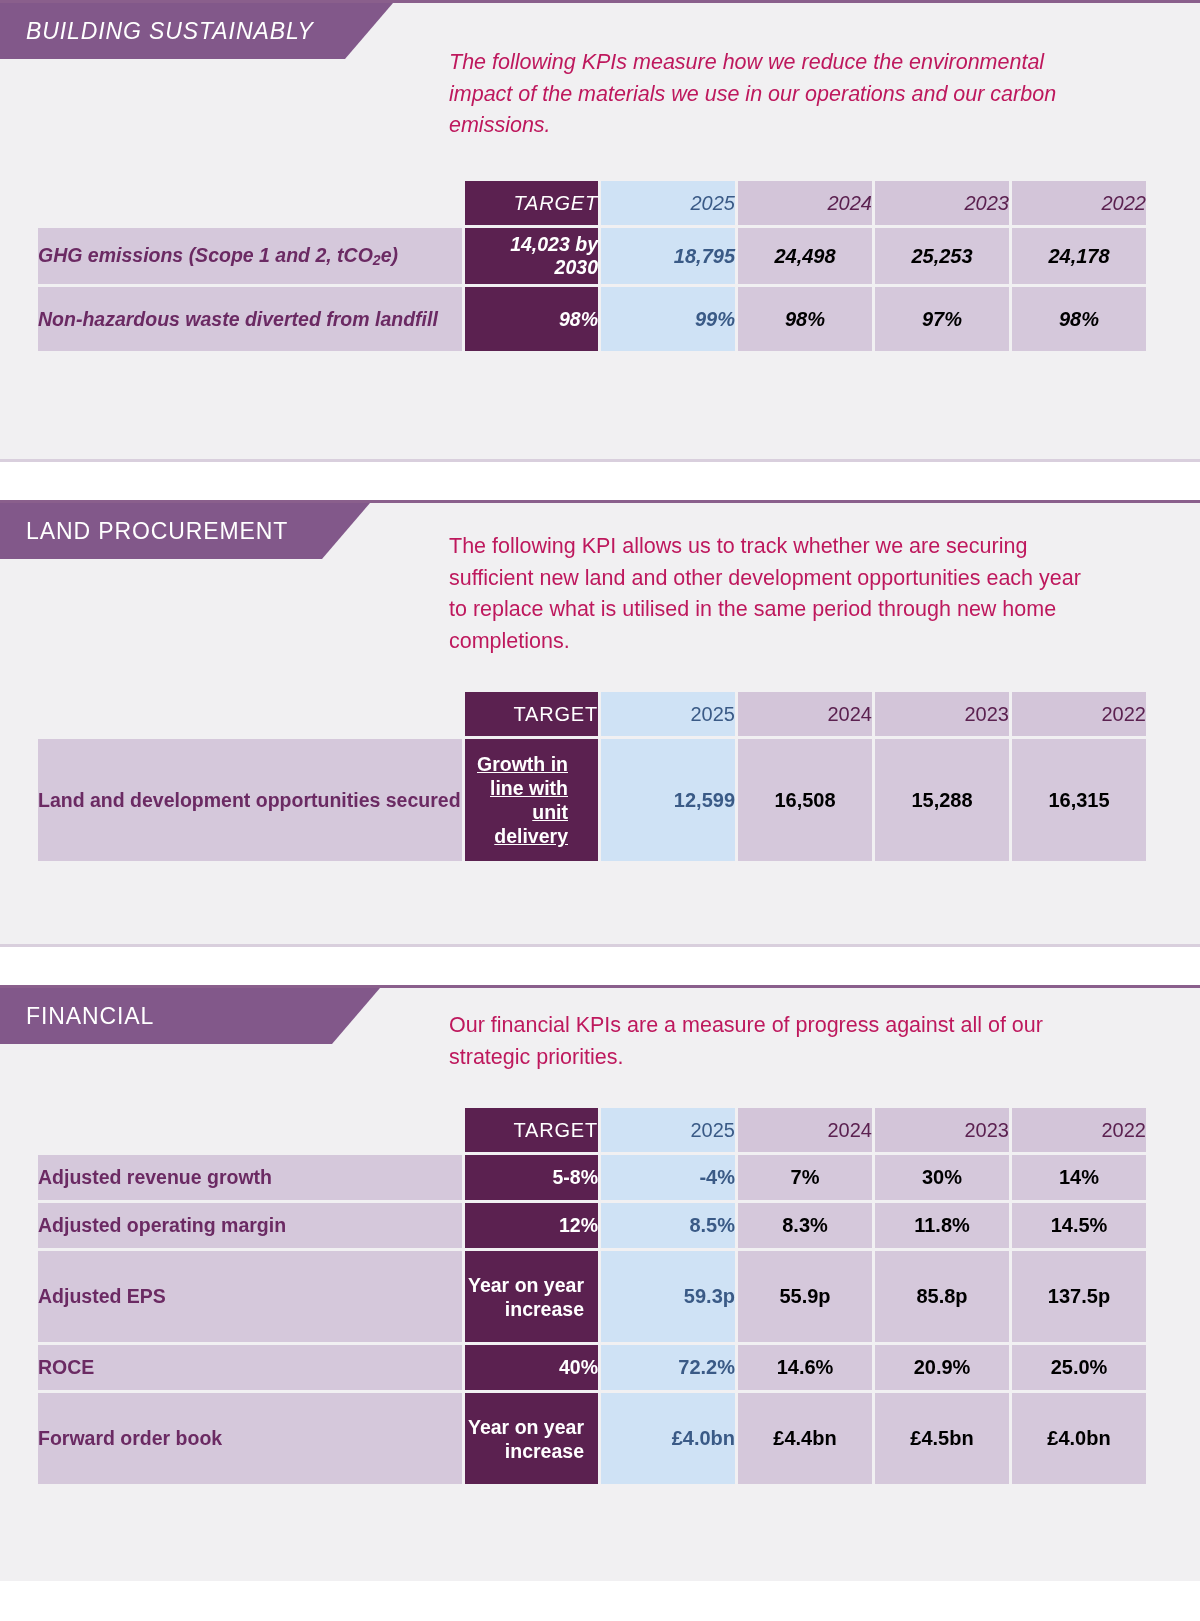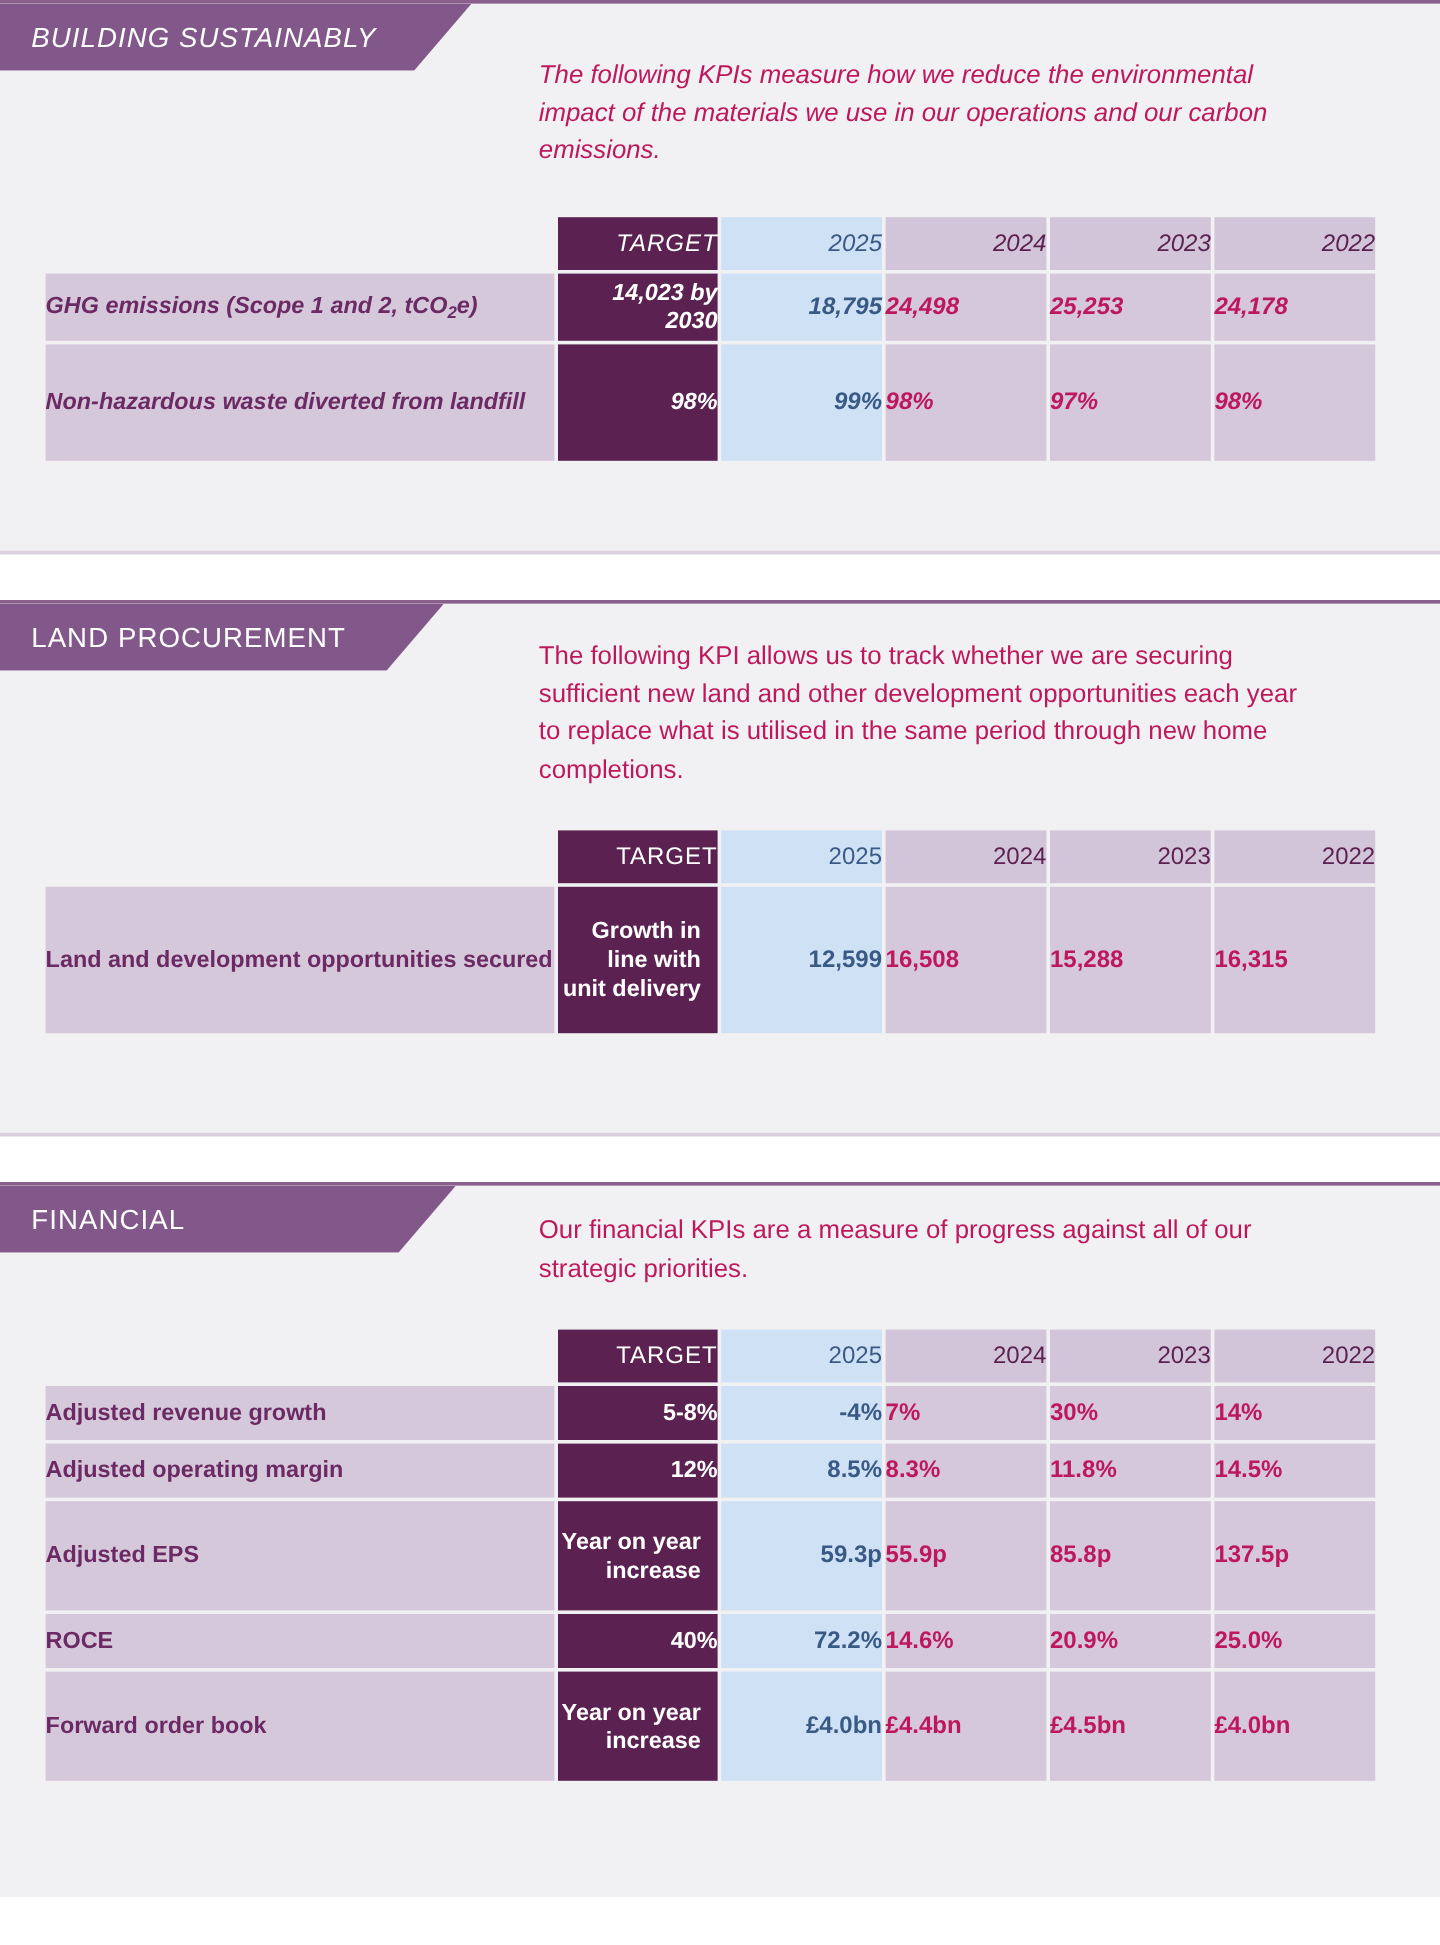--- a/index.html
+++ b/index.html
@@ -138,22 +138,22 @@
   }
   .cell-2025 {
     background: #cfe2f5;
     color: #3a5a86;
     text-align: right;
     padding: 10px 16px 10px 10px;
     font-size: 20px;
   }
   .cell-yr {
     background: #d5c8db;
-    color: #be185d;
-    text-align: left;
+    color: #000000;
+    text-align: center;
     padding: 10px 16px 10px 10px;
     font-size: 20px;
   }
 
   .rowgap td { height: 3px; padding: 0; background: transparent; }
 
   sub {
     font-size: 0.72em;
     vertical-align: baseline;
     position: relative;
@@ -213,21 +213,21 @@
         <td class="cell cell-yr">24,498</td>
         <td class="gapcol"></td>
         <td class="cell cell-yr">25,253</td>
         <td class="gapcol"></td>
         <td class="cell cell-yr">24,178</td>
       </tr>
       <tr class="rowgap">
             <td colspan="11"></td>
           </tr>
 
-      <tr style="height:97px;">
+      <tr style="height:64px;">
         <td class="cell cell-label" style="width:260px;">Non-hazardous waste diverted from landfill</td>
         <td class="gapcol"></td>
         <td class="cell cell-target">98%</td>
         <td class="gapcol"></td>
         <td class="cell cell-2025">99%</td>
         <td class="gapcol"></td>
         <td class="cell cell-yr">98%</td>
         <td class="gapcol"></td>
         <td class="cell cell-yr">97%</td>
         <td class="gapcol"></td>
@@ -273,21 +273,21 @@
         <td class="gapcol"></td>
         <td class="hdr-cell hdr-yr">2022</td>
       </tr>
       <tr class="rowgap">
             <td colspan="11"></td>
           </tr>
 
       <tr style="height:122px;">
         <td class="cell cell-label" style="width:240px;">Land and development opportunities secured</td>
         <td class="gapcol"></td>
-        <td class="cell cell-target" style="line-height:24px; padding-right:14px;">Growth in line with unit delivery</td>
+        <td class="cell cell-target" style="line-height:24px; padding-right:30px;text-decoration:underline;">Growth in line with unit delivery</td>
         <td class="gapcol"></td>
         <td class="cell cell-2025">12,599</td>
         <td class="gapcol"></td>
         <td class="cell cell-yr">16,508</td>
         <td class="gapcol"></td>
         <td class="cell cell-yr">15,288</td>
         <td class="gapcol"></td>
         <td class="cell cell-yr">16,315</td>
       </tr>
     </tbody>

